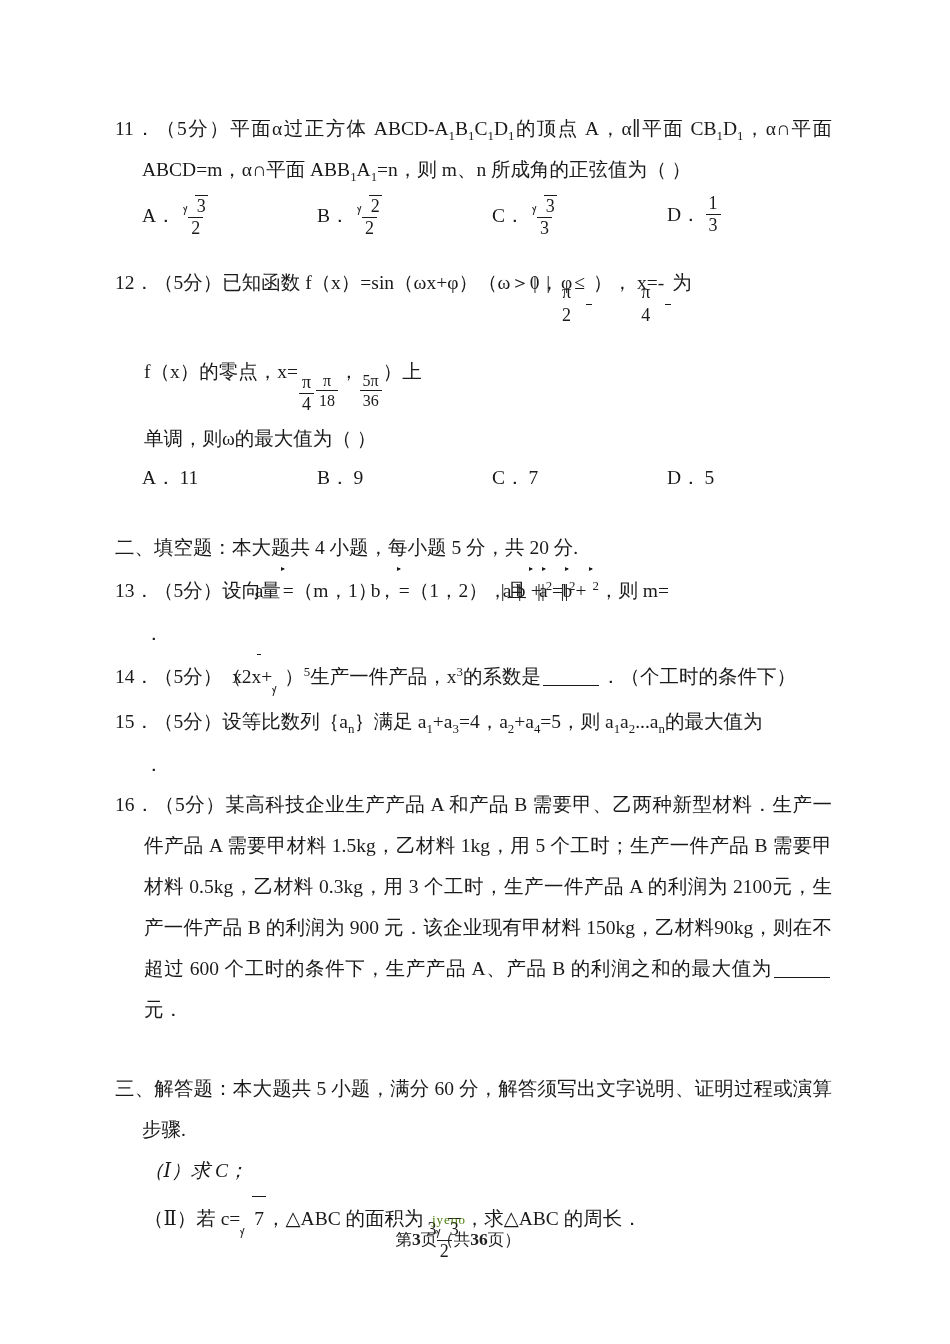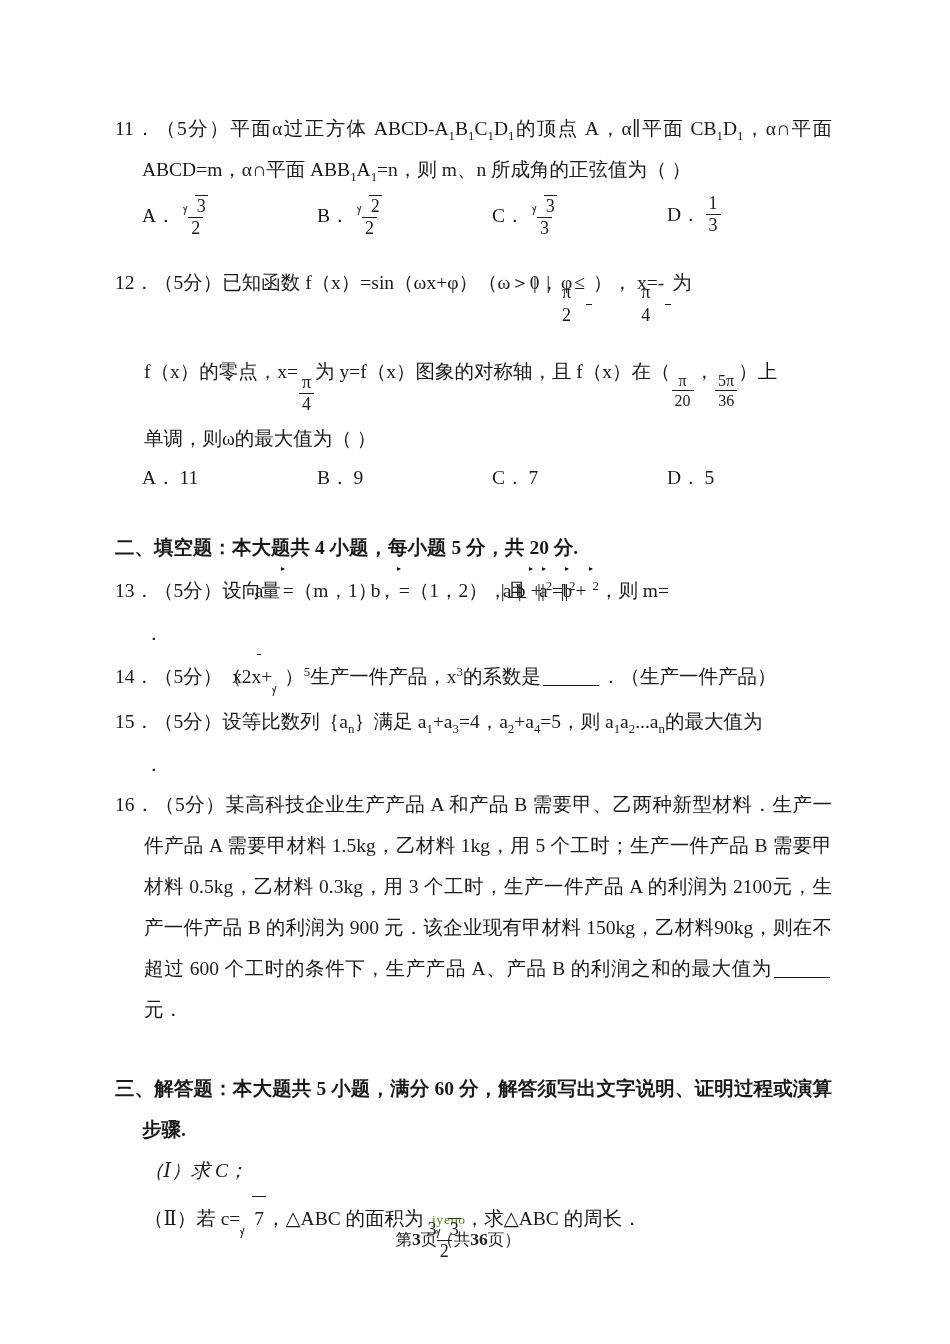--- a/index.html
+++ b/index.html
@@ -32,21 +32,21 @@
     text-align: justify;
     text-justify: inter-ideograph;
     padding-left: 27px;
     text-indent: -27px;
   }
   .q.wide { padding-left: 29px; text-indent: -29px; }
   .sec-head {
     margin: 0;
     font-size: 19.5px;
     line-height: 41px;
-    font-weight: bold;
+    font-weight: normal;
     padding-left: 27px;
     text-indent: -27px;
     text-align: justify;
     text-justify: inter-ideograph;
   }
   .spacer-lg { height: 34px; }
   .spacer-md { height: 22px; }
   .spacer-sm { height: 10px; }
   .trail-dot {
     margin: 0;
@@ -232,23 +232,23 @@
         <span class="den">4</span>
       </span><span>为</span>
   </p>
 
   <div class="spacer-md"></div>
 
   <p class="q" style="padding-left:29px; text-indent:0;">
     <span>f（x）的零点，x=</span><span class="frac">
         <span class="num">π</span>
         <span class="den">4</span>
-      </span><span>为 y=f（x）图象的对称轴，且 f（x）在（</span><span class="frac sm">
+      </span><span class="frac sm">
         <span class="num">π</span>
-        <span class="den">20</span>
+        <span class="den">18</span>
       </span><span>，</span><span class="frac sm">
         <span class="num">5π</span>
         <span class="den">36</span>
       </span><span>）上</span>
   </p>
 
   <p class="q" style="padding-left:29px; text-indent:0;">
     <span>单调，则ω的最大值为（    ）</span>
   </p>
 
@@ -278,21 +278,21 @@
   </p>
 
   <p class="q">
     <span>13．</span><span>（5分）</span><span>设向量</span><span class="vec"><span>a</span></span><span>=（m，1），</span><span class="vec"><span>b</span></span><span>=（1，2），且</span><span class="bar">|</span><span class="vec"><span>a</span></span><span>+</span><span class="vec"><span>b</span></span><span class="bar">|</span><sup class="ex">2</sup><span>=</span><span class="bar">|</span><span class="vec"><span>a</span></span><span class="bar">|</span><sup class="ex">2</sup><span>+</span><span class="bar">|</span><span class="vec"><span>b</span></span><span class="bar">|</span><sup class="ex">2</sup><span>，则 m=</span>
   </p>
   <p class="trail-dot">
     <span>．</span>
   </p>
 
   <p class="q">
-    <span>14．</span><span>（5分）</span><span>（2x+</span><span class="rad"><span class="radicand">x</span></span><span>）</span><sup class="ex">5</sup><span>生产一件产品，x</span><sup class="ex">3</sup><span>的系数是</span><span class="blank"></span><span>．（生产一件产品）</span>
+    <span>14．</span><span>（5分）</span><span>（2x+</span><span class="rad"><span class="radicand">x</span></span><span>）</span><sup class="ex">5</sup><span>生产一件产品，x</span><sup class="ex">3</sup><span>的系数是</span><span class="blank"></span><span>．（个工时的条件下）</span>
   </p>
 
   <p class="q">
     <span>15．</span><span>（5分）</span><span>设等比数列｛a</span><sub class="ix">n</sub><span>｝满足 a</span><sub class="ix">1</sub><span>+a</span><sub class="ix">3</sub><span>=4，a</span><sub class="ix">2</sub><span>+a</span><sub class="ix">4</sub><span>=5，则 a</span><sub class="ix">1</sub><span>a</span><sub class="ix">2</sub><span>...a</span><sub class="ix">n</sub><span>的最大值为</span>
   </p>
   <p class="trail-dot">
     <span>．</span>
   </p>
 
   <p class="q wide">

